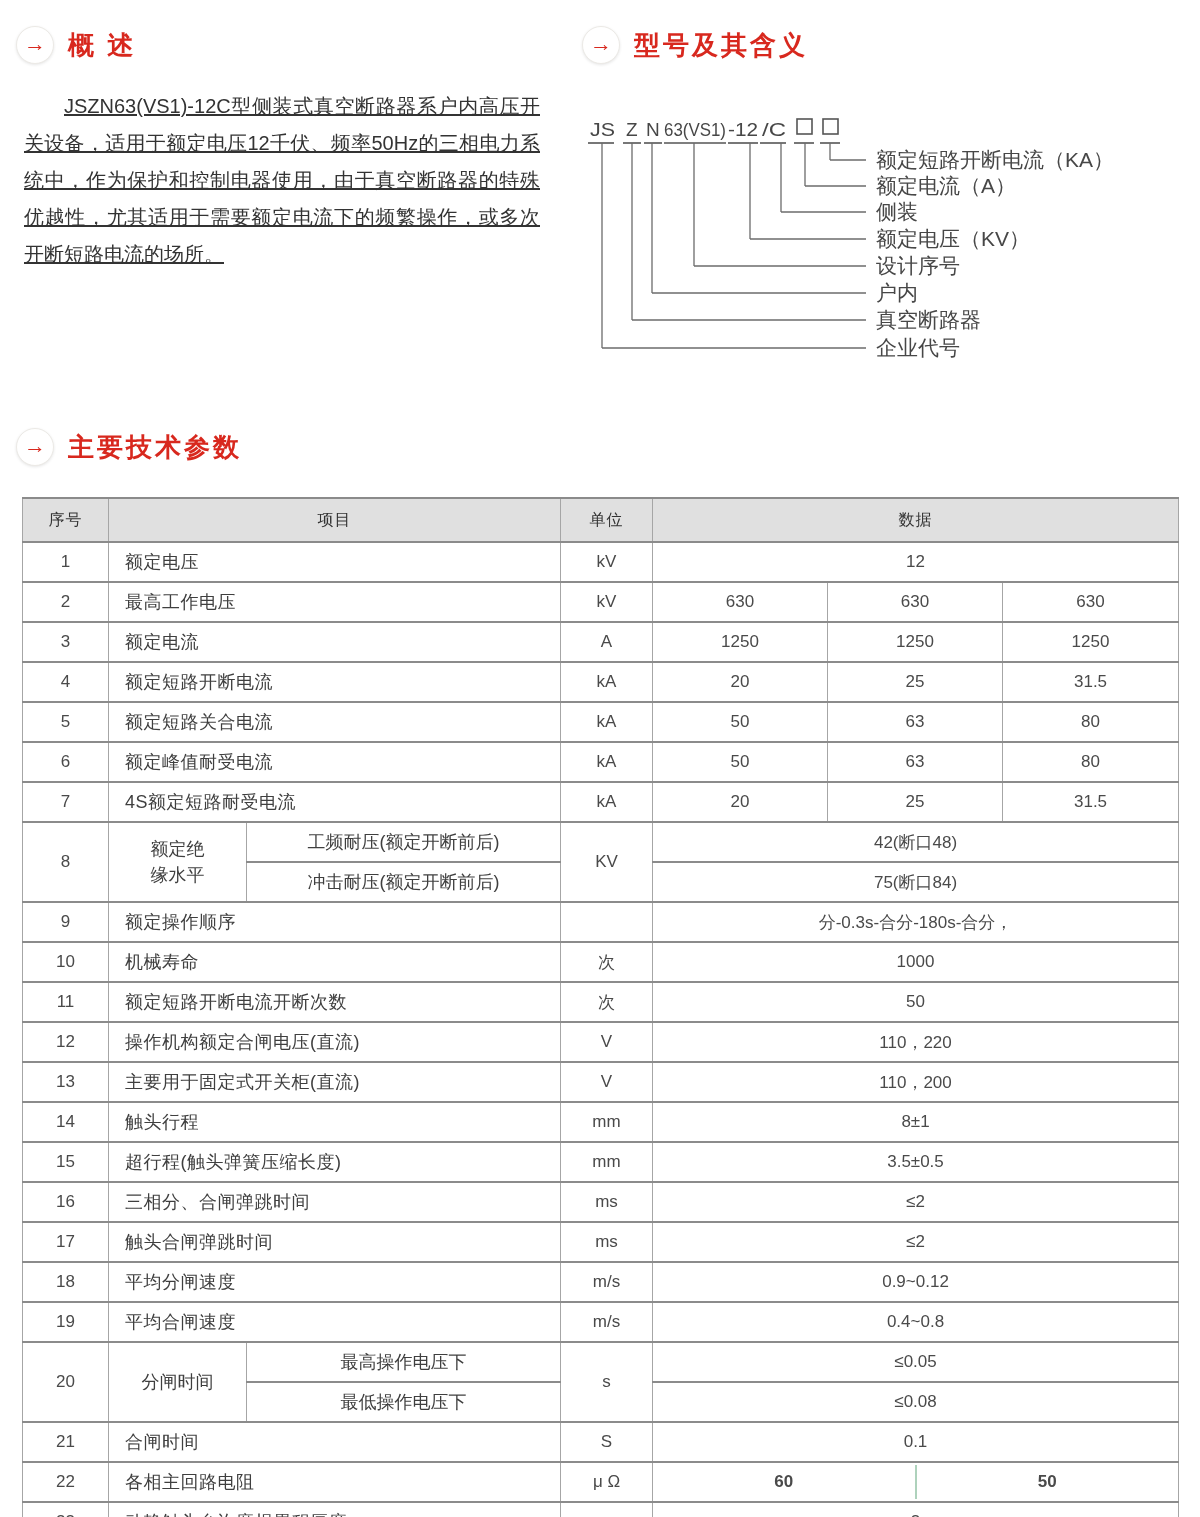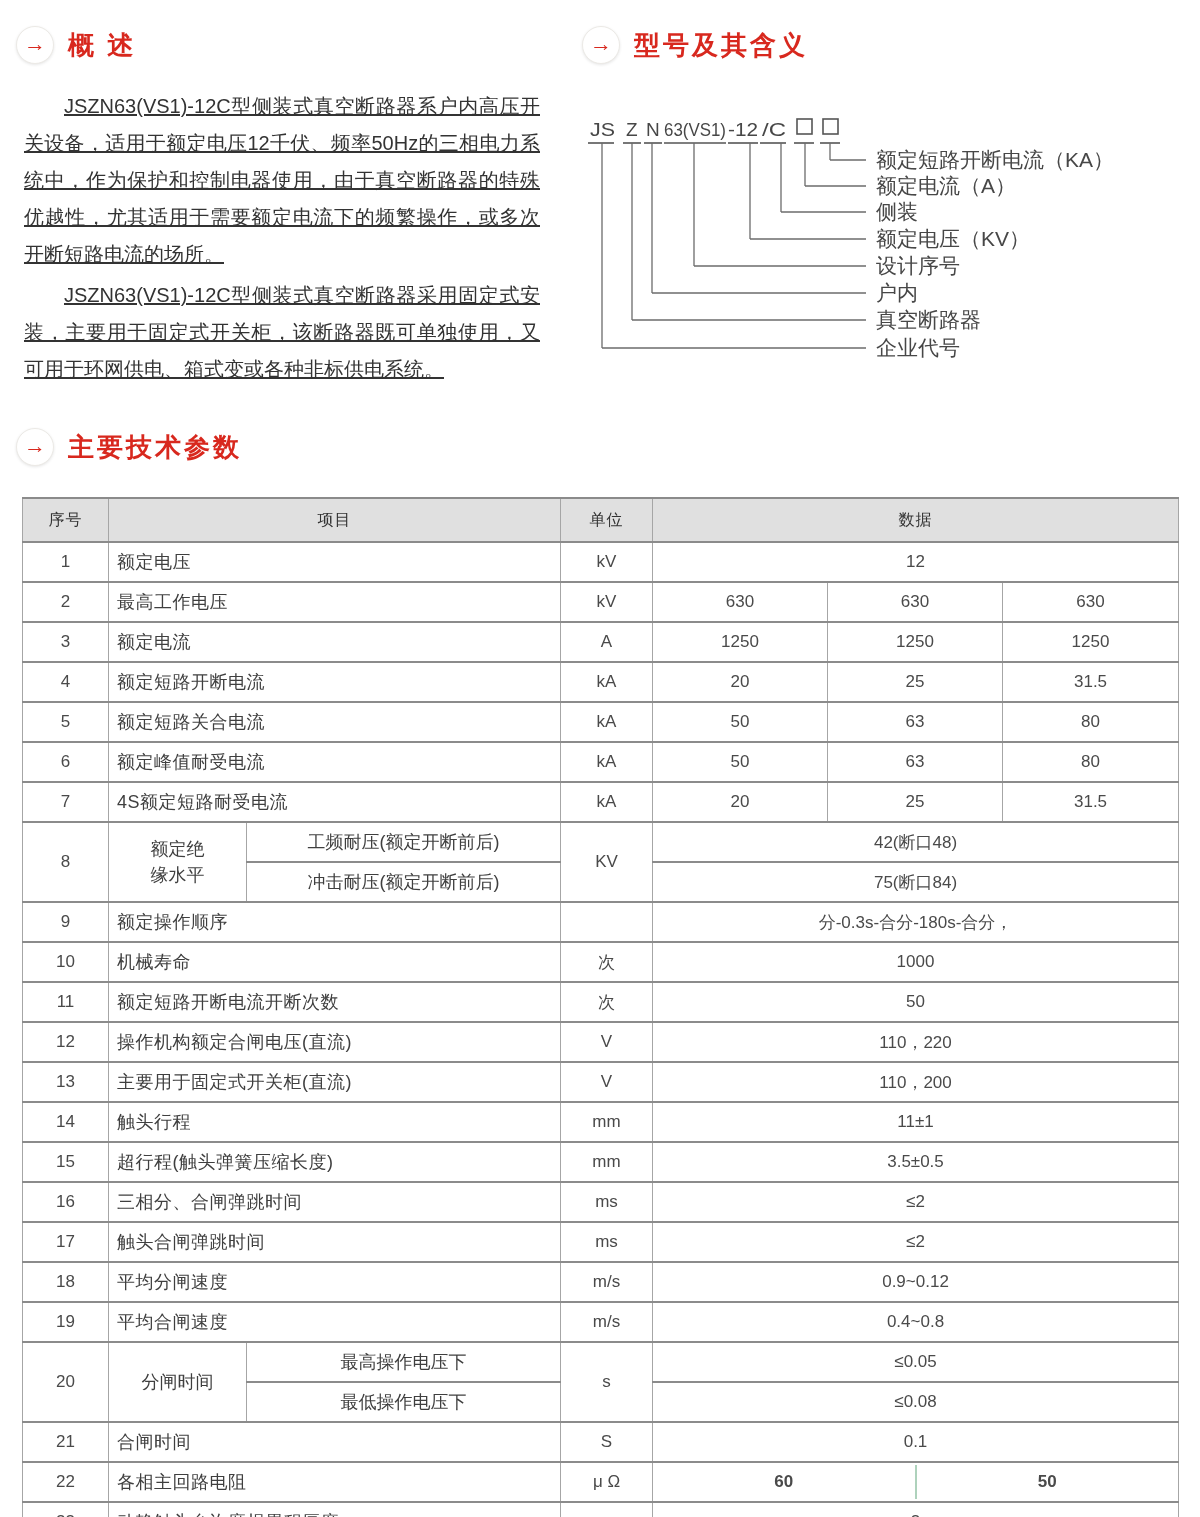--- a/index.html
+++ b/index.html
@@ -35,42 +35,41 @@
   .spec-wrap { position:absolute; left:22px; top:497px; }
   table.spec { border-collapse:collapse; table-layout:fixed; width:1156px; background:#fff; }
   .spec th, .spec td {
     border-left:1px solid #a6a6a6; border-right:1px solid #a6a6a6;
     border-top:2px solid #8b8b8b; border-bottom:2px solid #8b8b8b;
     padding:0; text-align:center; vertical-align:middle;
     font-weight:normal; overflow:hidden;
   }
   .spec th { background:#e0e0e0; font-size:16px; color:#333; height:42px; letter-spacing:1px; }
   .spec td { height:38px; font-size:18px; color:#3f3f3f; }
-  .spec td.item { text-align:left; padding-left:8px; letter-spacing:0.5px; }
+  .spec td.item { text-align:left; padding-left:16px; letter-spacing:0.5px; }
   .spec td.num { font-size:17px; color:#4a4a4a; }
   .wrap3 { display:inline-block; width:3.15em; text-align:center; line-height:1.45; }
   .split { display:flex; width:100%; height:38px; align-items:center;font-weight:bold; }
   .split .half { flex:1; text-align:center; font-size:17px; color:#4a4a4a; }
   .split .vdiv { width:2px; height:34px; background:#aed2bc; flex:0 0 auto; }
 </style>
 </head>
 <body>
 
 <div class="page">
 
   <div class="sec-head" style="left:16px; top:26px;">
     <span class="badge">
         <span class="arrow">→</span>
       </span>
     <h2 class="sec-title">概 述</h2>
   </div>
 
   <div class="overview-text">
     <p>JSZN63(VS1)-12C型侧装式真空断路器系户内高压开关设备，适用于额定电压12千伏、频率50Hz的三相电力系统中，作为保护和控制电器使用，由于真空断路器的特殊优越性，尤其适用于需要额定电流下的频繁操作，或多次开断短路电流的场所。</p>
-    <p>JSZN63(VS1)-12C型侧装式真空断路器采用固定式安装，主要用于固定式开关柜，该断路器既可单独使用，又可用于环网供电、箱式变或各种非标供电系统。</p>
   </div>
 
   <div class="sec-head" style="left:582px; top:26px;">
     <span class="badge">
         <span class="arrow">→</span>
       </span>
     <h2 class="sec-title">型号及其含义</h2>
   </div>
 
   <svg class="model-svg" width="620" height="290" viewBox="580 95 620 290">
@@ -255,21 +254,21 @@
       <td class="num">13</td>
       <td class="item" colspan="2">主要用于固定式开关柜(直流)</td>
       <td class="num">V</td>
       <td class="num" colspan="3">110，200</td>
     </tr>
 
     <tr>
       <td class="num">14</td>
       <td class="item" colspan="2">触头行程</td>
       <td class="num">mm</td>
-      <td class="num" colspan="3">11±1</td>
+      <td class="num" colspan="3">8±1</td>
     </tr>
 
     <tr>
       <td class="num">15</td>
       <td class="item" colspan="2">超行程(触头弹簧压缩长度)</td>
       <td class="num">mm</td>
       <td class="num" colspan="3">3.5±0.5</td>
     </tr>
 
     <tr>

